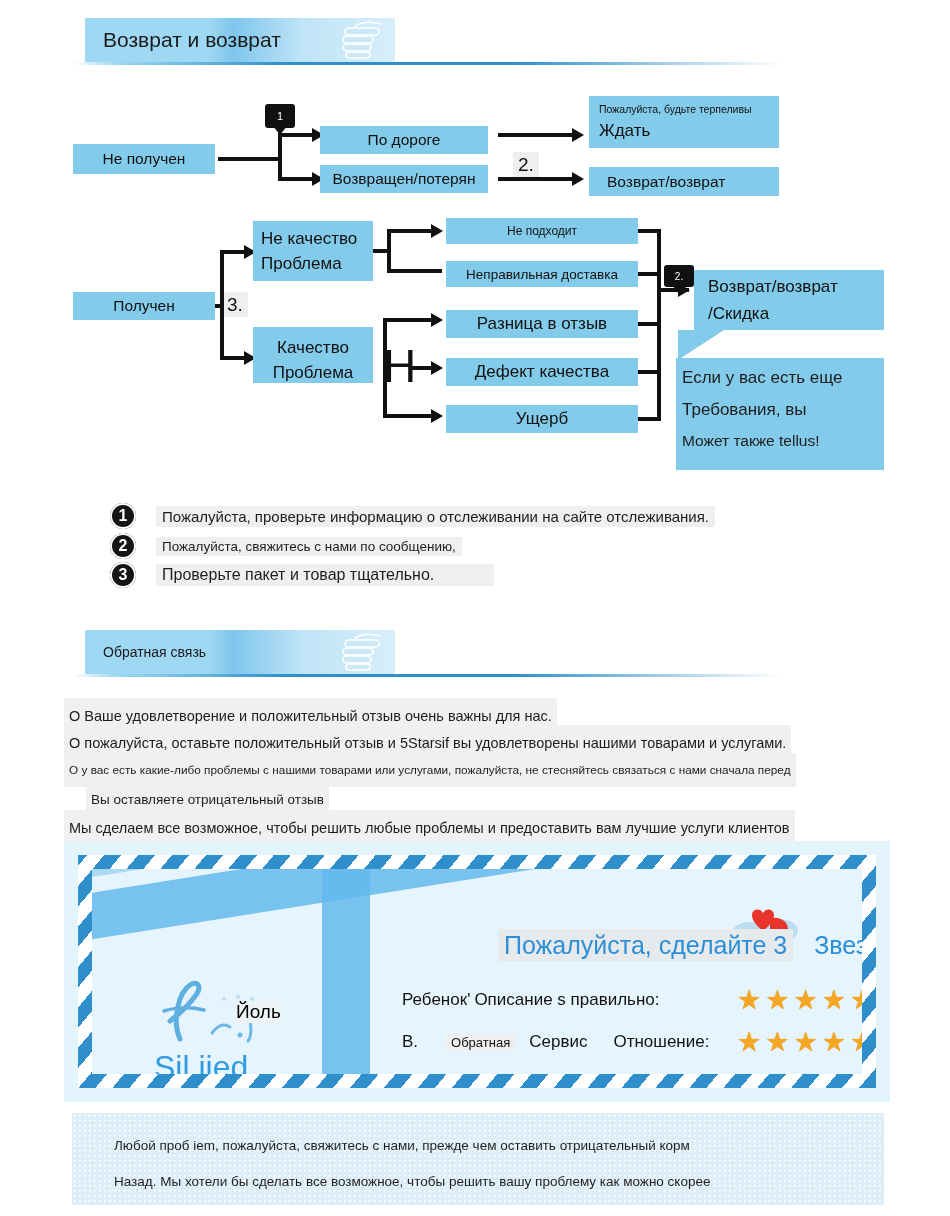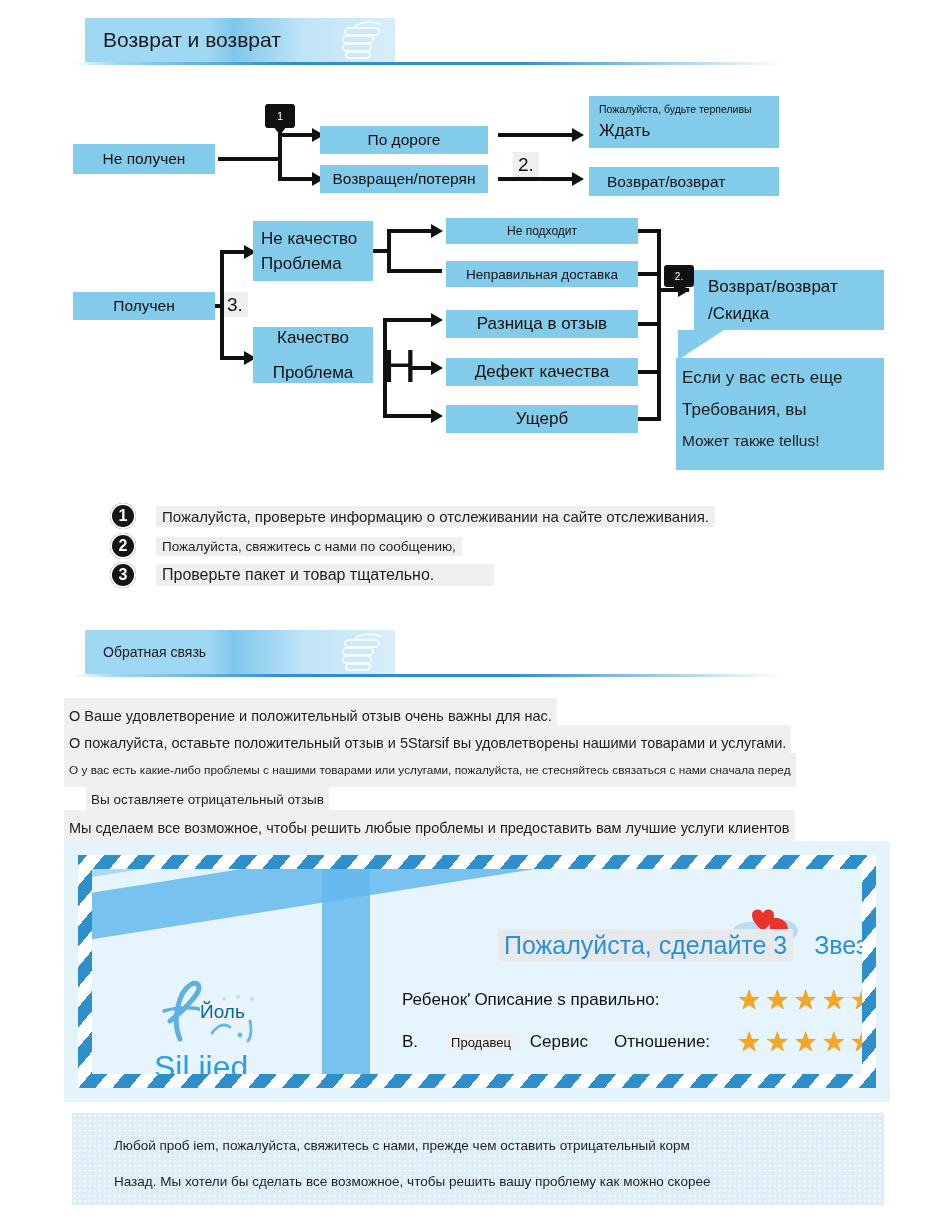--- a/index.html
+++ b/index.html
@@ -103,21 +103,21 @@
   .env-title{position:absolute;font-size:25px;color:#2C8FD8;white-space:nowrap;}
   .env-title .hl{background:#E7EAEC;padding:2px 6px;}
   .rating-row{position:absolute;display:flex;align-items:center;white-space:nowrap;}
   .rating-row .lbl{font-size:17px;color:#131313;}
   .rating-row .lbl.small{font-size:13px;background:#EDEFF0;padding:1px 5px;}
   .stars{position:absolute;display:flex;gap:4px;}
   .star{font-size:27px;line-height:1;color:#F5A623;
         text-shadow:0 0 1px #E07B00;}
   .logo-script{position:absolute;color:#4FA9E0;}
   .sil{position:absolute;font-size:32px;color:#2F9BE0;white-space:nowrap;}
-  .yol{position:absolute;font-size:19px;color:#0369a1;white-space:nowrap;background:#eef3f5;}
+  .yol{position:absolute;font-size:19px;color:#000000;white-space:nowrap;background:#eef3f5;margin-left:36px;}
   .heart-deco{position:absolute;}
 
   
   .footer{
     position:absolute;background:#DDEEF8;
     background-image:radial-gradient(#ffffff 1px,transparent 1px);
     background-size:5px 5px;
   }
   .footer .fline{position:absolute;font-size:13.5px;color:#1f1f1f;white-space:nowrap;}
 </style>
@@ -177,21 +177,21 @@
 <div class="line" style="left:220px;top:250px;width:4px;height:110px;"></div>
 <div class="line" style="left:220px;top:250px;width:28px;height:4px;"></div>
 <div class="line" style="left:220px;top:356px;width:28px;height:4px;"></div>
 <div class="arrow-r" style="left:244px;top:245px;"></div>
 <div class="arrow-r" style="left:244px;top:351px;"></div>
 
 <div class="fbox" style="left:253px;top:221px;width:120px;height:60px;flex-direction:column;align-items:flex-start;justify-content:center;padding-left:8px;">
   <span class="fs18">Не качество</span>
   <span class="fs18" style="margin-top:4px;">Проблема</span>
 </div>
-<div class="fbox" style="left:253px;top:327px;width:120px;height:56px;flex-direction:column;align-items:center;justify-content:space-between;">
+<div class="fbox" style="left:253px;top:327px;width:120px;height:56px;flex-direction:column;align-items:center;justify-content:flex-end;">
   <span class="fs18">Качество</span>
   <span class="fs18" style="margin-top:4px;">Проблема</span>
 </div>
 
 <div class="line" style="left:373px;top:249px;width:18px;height:4px;"></div>
 <div class="line" style="left:387px;top:229px;width:4px;height:44px;"></div>
 <div class="line" style="left:387px;top:229px;width:48px;height:4px;"></div>
 <div class="line" style="left:387px;top:269px;width:55px;height:4px;"></div>
 <div class="arrow-r" style="left:431px;top:224px;"></div>
 
@@ -309,21 +309,21 @@
     <div class="stars" style="left:645px;top:118px;">
       <span class="star">★</span>
       <span class="star">★</span>
       <span class="star">★</span>
       <span class="star">★</span>
       <span class="star">★</span>
     </div>
 
     <div class="rating-row" style="left:310px;top:163px;">
       <span class="lbl">B.</span>
-      <span class="lbl small" style="margin-left:28px;">Продавец</span>
+      <span class="lbl small" style="margin-left:28px;">Обратная</span>
       <span class="lbl" style="margin-left:14px;">Сервис</span>
       <span class="lbl" style="margin-left:26px;">Отношение:</span>
     </div>
     <div class="stars" style="left:645px;top:160px;">
       <span class="star">★</span>
       <span class="star">★</span>
       <span class="star">★</span>
       <span class="star">★</span>
       <span class="star">★</span>
     </div>

